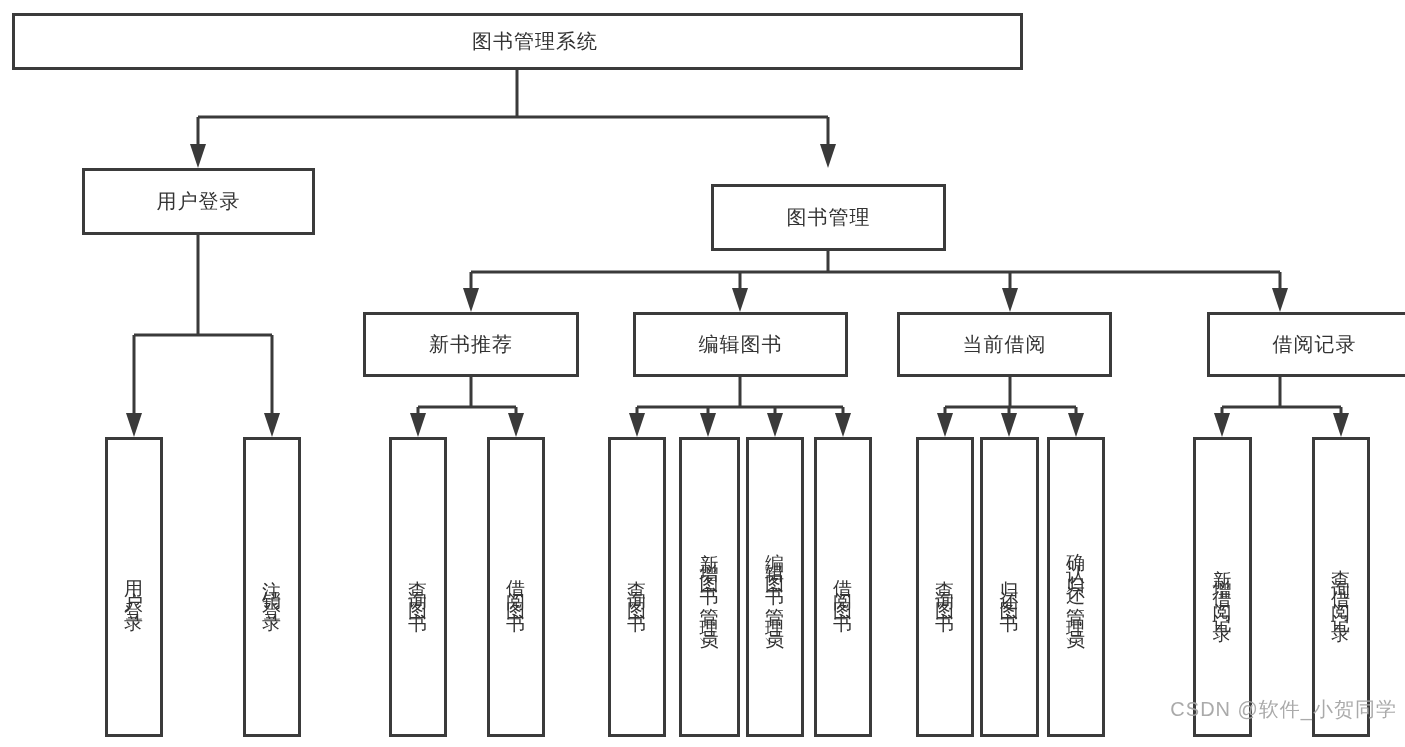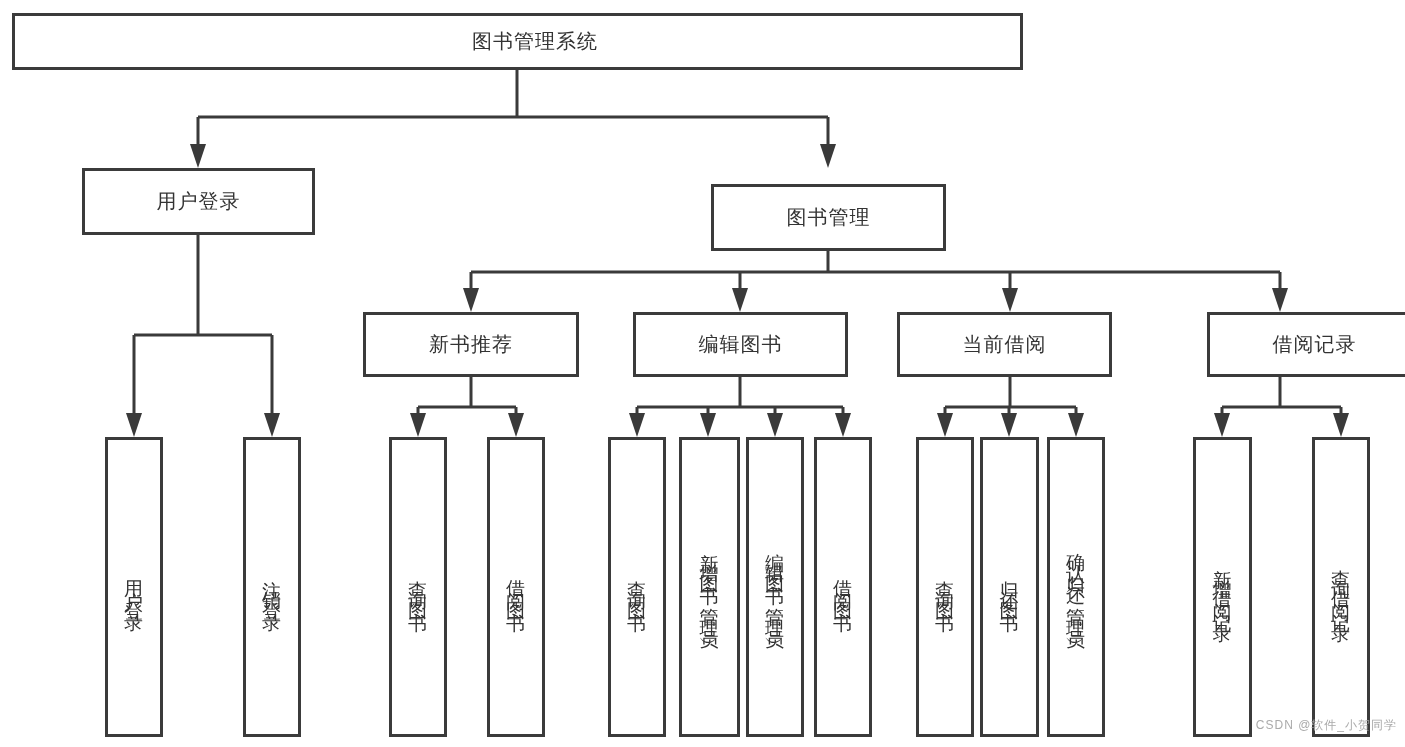--- a/index.html
+++ b/index.html
@@ -28,22 +28,22 @@
   }
   .leaf .vtext{
     writing-mode:vertical-rl;
     text-orientation:mixed;
     letter-spacing:11px;
     line-height:1;
     white-space:nowrap;
   }
   .watermark{
     position:absolute;
-    right:8px;top:717px;
-    font-size:12px;
+    right:8px;top:696px;
+    font-size:20px;
     color:rgba(165,165,165,0.95);
     letter-spacing:1px;
     z-index:5;
   }
 </style>
 </head>
 <body>
 
 <div class="stage">
 

